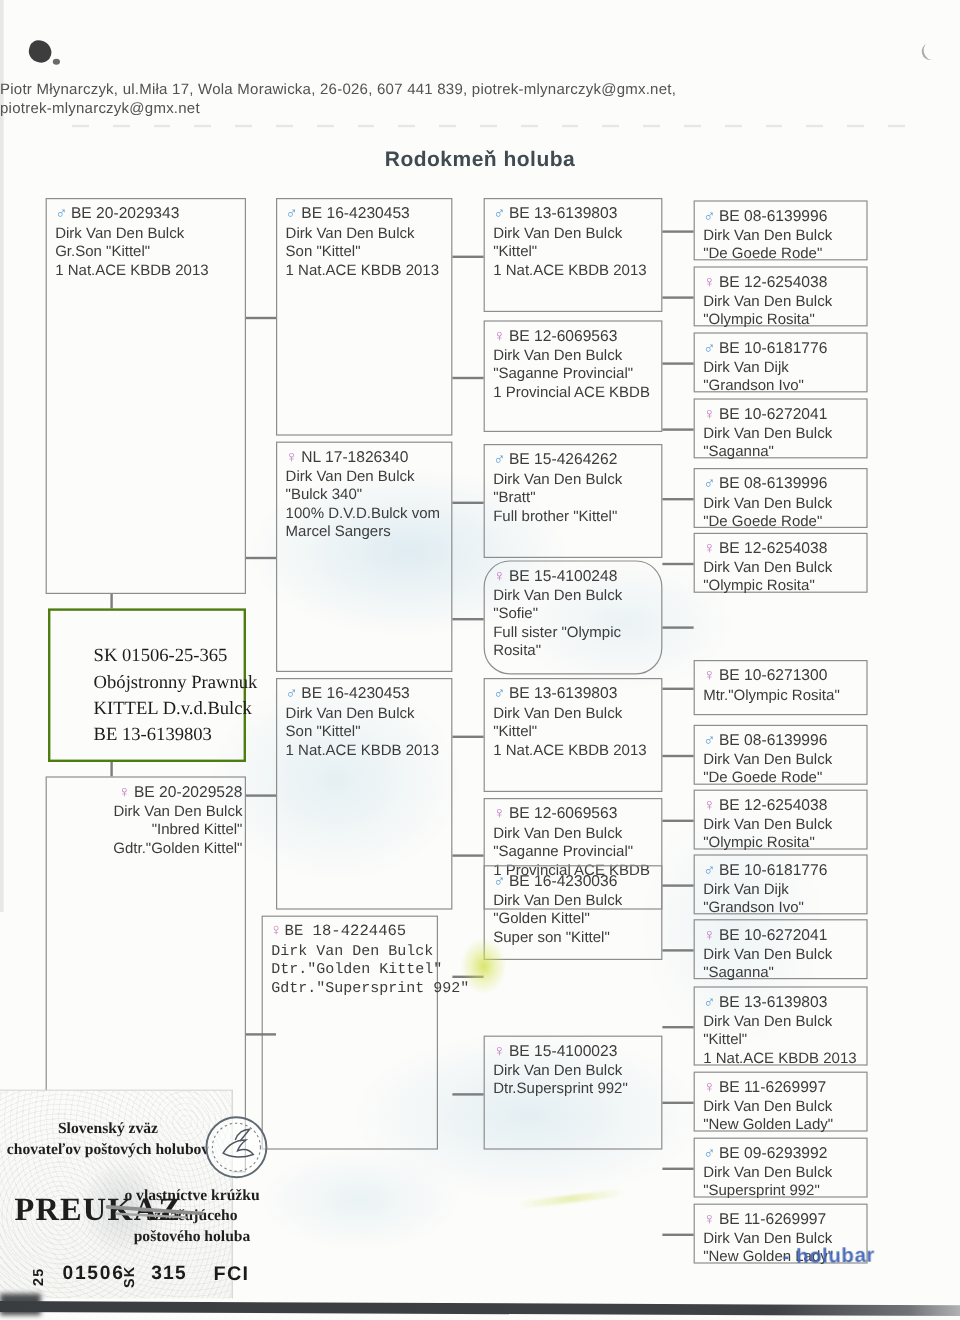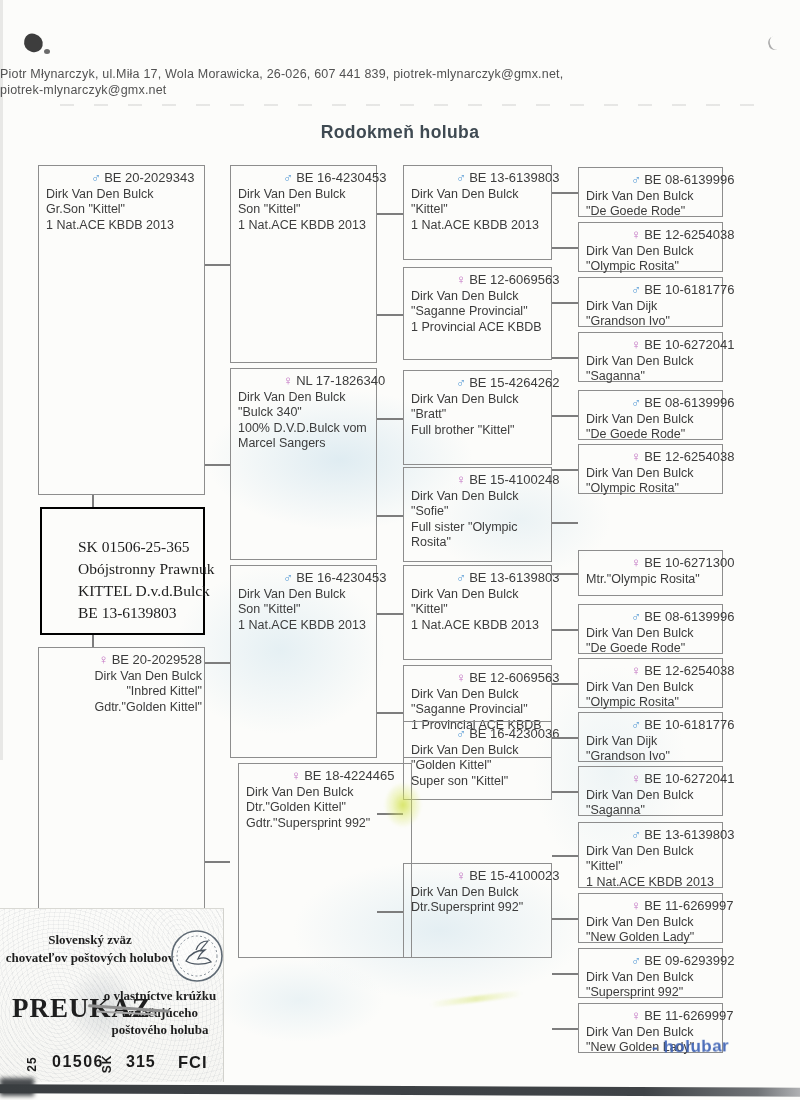--- a/index.html
+++ b/index.html
@@ -15,31 +15,31 @@
     radial-gradient(ellipse 120px 60px at 300px 1000px, rgba(182,214,229,.25), rgba(0,0,0,0) 70%);}
   .header{position:absolute;top:66px;left:0;width:100%;color:#525252;
           font-size:12.5px;line-height:16px;letter-spacing:.2px;z-index:2;}
   .title{position:absolute;top:122px;left:0;width:100%;text-align:center;color:#3f4a52;
          font-size:17.5px;font-weight:bold;letter-spacing:.4px;z-index:2;}
   .streak{position:absolute;left:60px;top:104px;width:700px;height:2px;z-index:1;
           background:repeating-linear-gradient(90deg, rgba(100,100,100,.14) 0 14px, rgba(0,0,0,0) 14px 34px);}
   .tree{position:absolute;inset:0;z-index:2;}
   .pbox{position:absolute;border:1px solid #8d8d8d;color:#3c3c3c;background:transparent;
         font-size:12.5px;line-height:15.5px;padding:4px 2px 0 7px;box-sizing:border-box;}
-  .ringline{font-size:13px;white-space:nowrap;margin-bottom:1px;margin-left:45px;}
+  .ringline{font-size:13px;white-space:nowrap;margin-bottom:1px;}
   .sex{font-weight:bold;font-size:13.5px;margin-right:3px;}
   .sex.male{color:#5b9dd6}.sex.female{color:#c272c2}
   .pline{white-space:nowrap;}
   .conn{position:absolute;background:#7d7d7d;height:2px;}
   .vconn{position:absolute;background:#7d7d7d;width:2px;}
-  .subject{position:absolute;left:40px;top:507px;width:165px;height:128px;border:2px solid #000000;
+  .subject{position:absolute;left:40px;top:507px;width:165px;height:128px;border:2px solid #4d7c0f;
            font-family:"Liberation Serif",serif;font-size:15.5px;line-height:22px;color:#1c1c1c;
            padding:27px 0 0 36px;box-sizing:border-box;white-space:nowrap;z-index:3;background:transparent;}
   
-  .stamp{position:absolute;left:0;top:908px;width:224px;height:174px;z-index:5;
+  .stamp{position:absolute;left:0;top:908px;width:194px;height:174px;z-index:5;
          border-top:1px solid #d9d9d4;border-right:1px solid #d2d2cd;box-sizing:border-box;
          background:
            repeating-radial-gradient(circle at 26% 60%, rgba(95,105,120,.07) 0 1px, rgba(0,0,0,0) 1px 4px),
            repeating-radial-gradient(circle at 80% 15%, rgba(95,105,120,.06) 0 1px, rgba(0,0,0,0) 1px 5px),
            linear-gradient(#fbfbf9,#f6f6f3);
          font-family:"Liberation Serif",serif;color:#1e1e1e;}
   .stamp .org{position:absolute;left:0;top:22px;width:180px;text-align:center;
               font-weight:bold;font-size:13px;line-height:18px;}
   .emblem{position:absolute;left:170px;top:20px;width:54px;height:54px;}
   .preukaz{position:absolute;left:12px;top:84px;font-size:27px;font-weight:bold;letter-spacing:1px;}
@@ -125,21 +125,21 @@
         <div class="pline">Marcel Sangers</div>
       </div>
       <div class="conn" style="left: 205px; top: 464px; width: 25px;"></div>
       <div class="pbox" style="left: 230px; top: 565px; width: 147px; height: 193px;">
         <div class="ringline"><span class="sex male">♂</span>BE 16-4230453</div>
         <div class="pline">Dirk Van Den Bulck</div>
         <div class="pline">Son "Kittel"</div>
         <div class="pline">1 Nat.ACE KBDB 2013</div>
       </div>
       <div class="conn" style="left: 205px; top: 662px; width: 25px;"></div>
-      <div class="pbox" style="left: 238px; top: 763px; width: 174px; height: 195px;">
+      <div class="pbox" style="left: 218px; top: 763px; width: 147px; height: 195px; font-family: Liberation Mono, monospace;">
         <div class="ringline"><span class="sex female">♀</span>BE 18-4224465</div>
         <div class="pline">Dirk Van Den Bulck</div>
         <div class="pline">Dtr."Golden Kittel"</div>
         <div class="pline">Gdtr."Supersprint 992"</div>
       </div>
       <div class="conn" style="left: 205px; top: 861px; width: 25px;"></div>
       <div class="pbox" style="left: 403px; top: 165px; width: 149px; height: 95px;">
         <div class="ringline"><span class="sex male">♂</span>BE 13-6139803</div>
         <div class="pline">Dirk Van Den Bulck</div>
         <div class="pline">"Kittel"</div>
@@ -153,21 +153,21 @@
         <div class="pline">1 Provincial ACE KBDB</div>
       </div>
       <div class="conn" style="left: 377px; top: 314px; width: 26px;"></div>
       <div class="pbox" style="left: 403px; top: 370px; width: 149px; height: 95px;">
         <div class="ringline"><span class="sex male">♂</span>BE 15-4264262</div>
         <div class="pline">Dirk Van Den Bulck</div>
         <div class="pline">"Bratt"</div>
         <div class="pline">Full brother "Kittel"</div>
       </div>
       <div class="conn" style="left: 377px; top: 418px; width: 26px;"></div>
-      <div class="pbox" style="left: 403px; top: 467px; width: 149px; height: 95px;">
+      <div class="pbox" style="left: 403px; top: 467px; width: 149px; height: 95px; border-radius: 22px;">
         <div class="ringline"><span class="sex female">♀</span>BE 15-4100248</div>
         <div class="pline">Dirk Van Den Bulck</div>
         <div class="pline">"Sofie"</div>
         <div class="pline">Full sister "Olympic</div>
         <div class="pline">Rosita"</div>
       </div>
       <div class="conn" style="left: 377px; top: 515px; width: 26px;"></div>
       <div class="pbox" style="left: 403px; top: 565px; width: 149px; height: 95px;">
         <div class="ringline"><span class="sex male">♂</span>BE 13-6139803</div>
         <div class="pline">Dirk Van Den Bulck</div>

